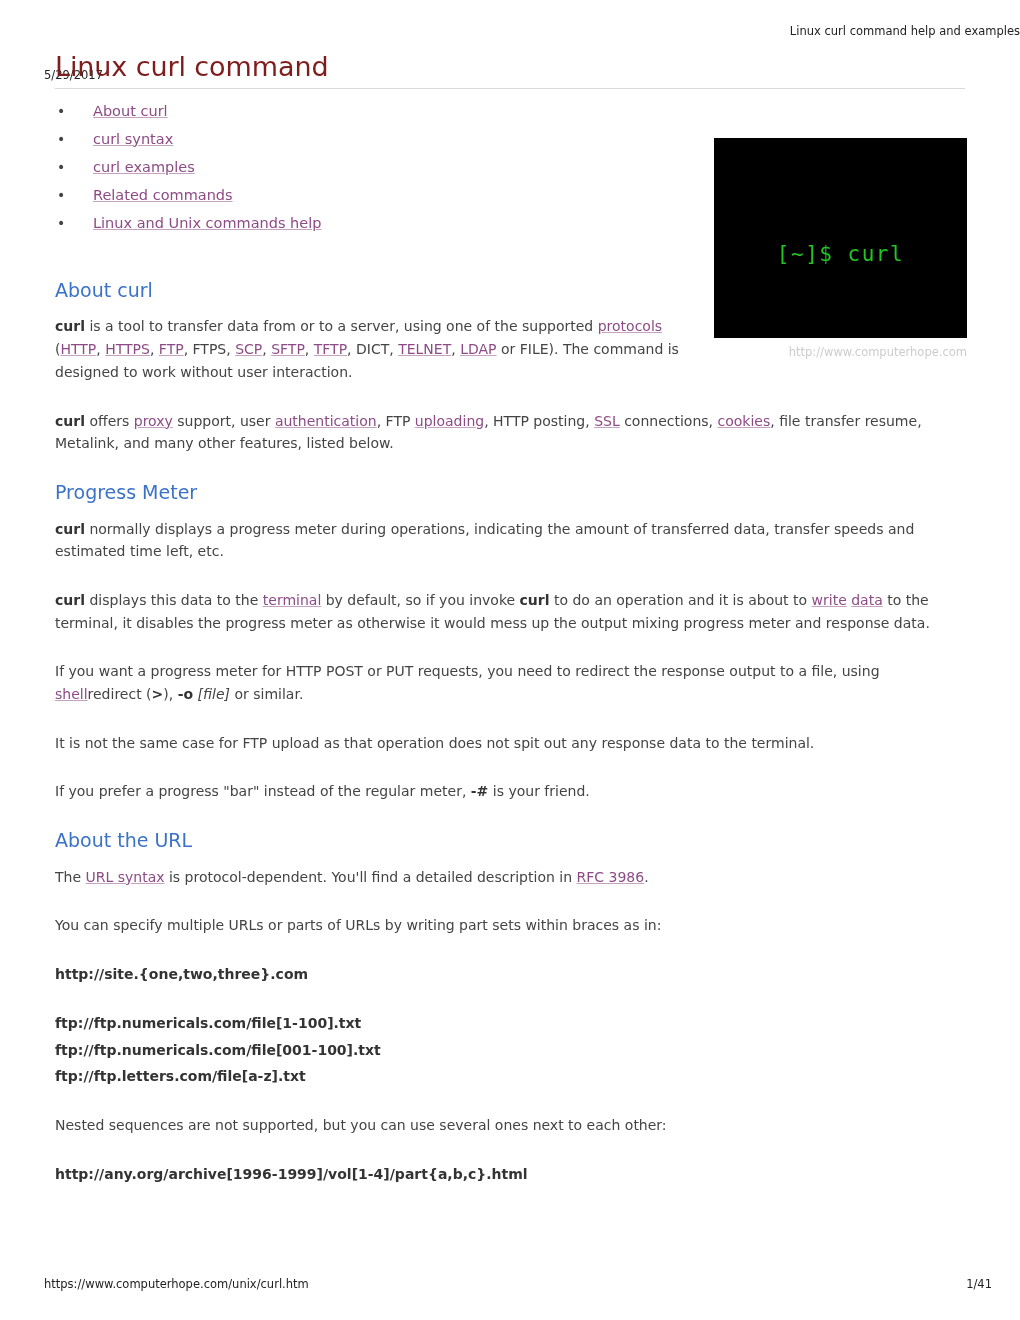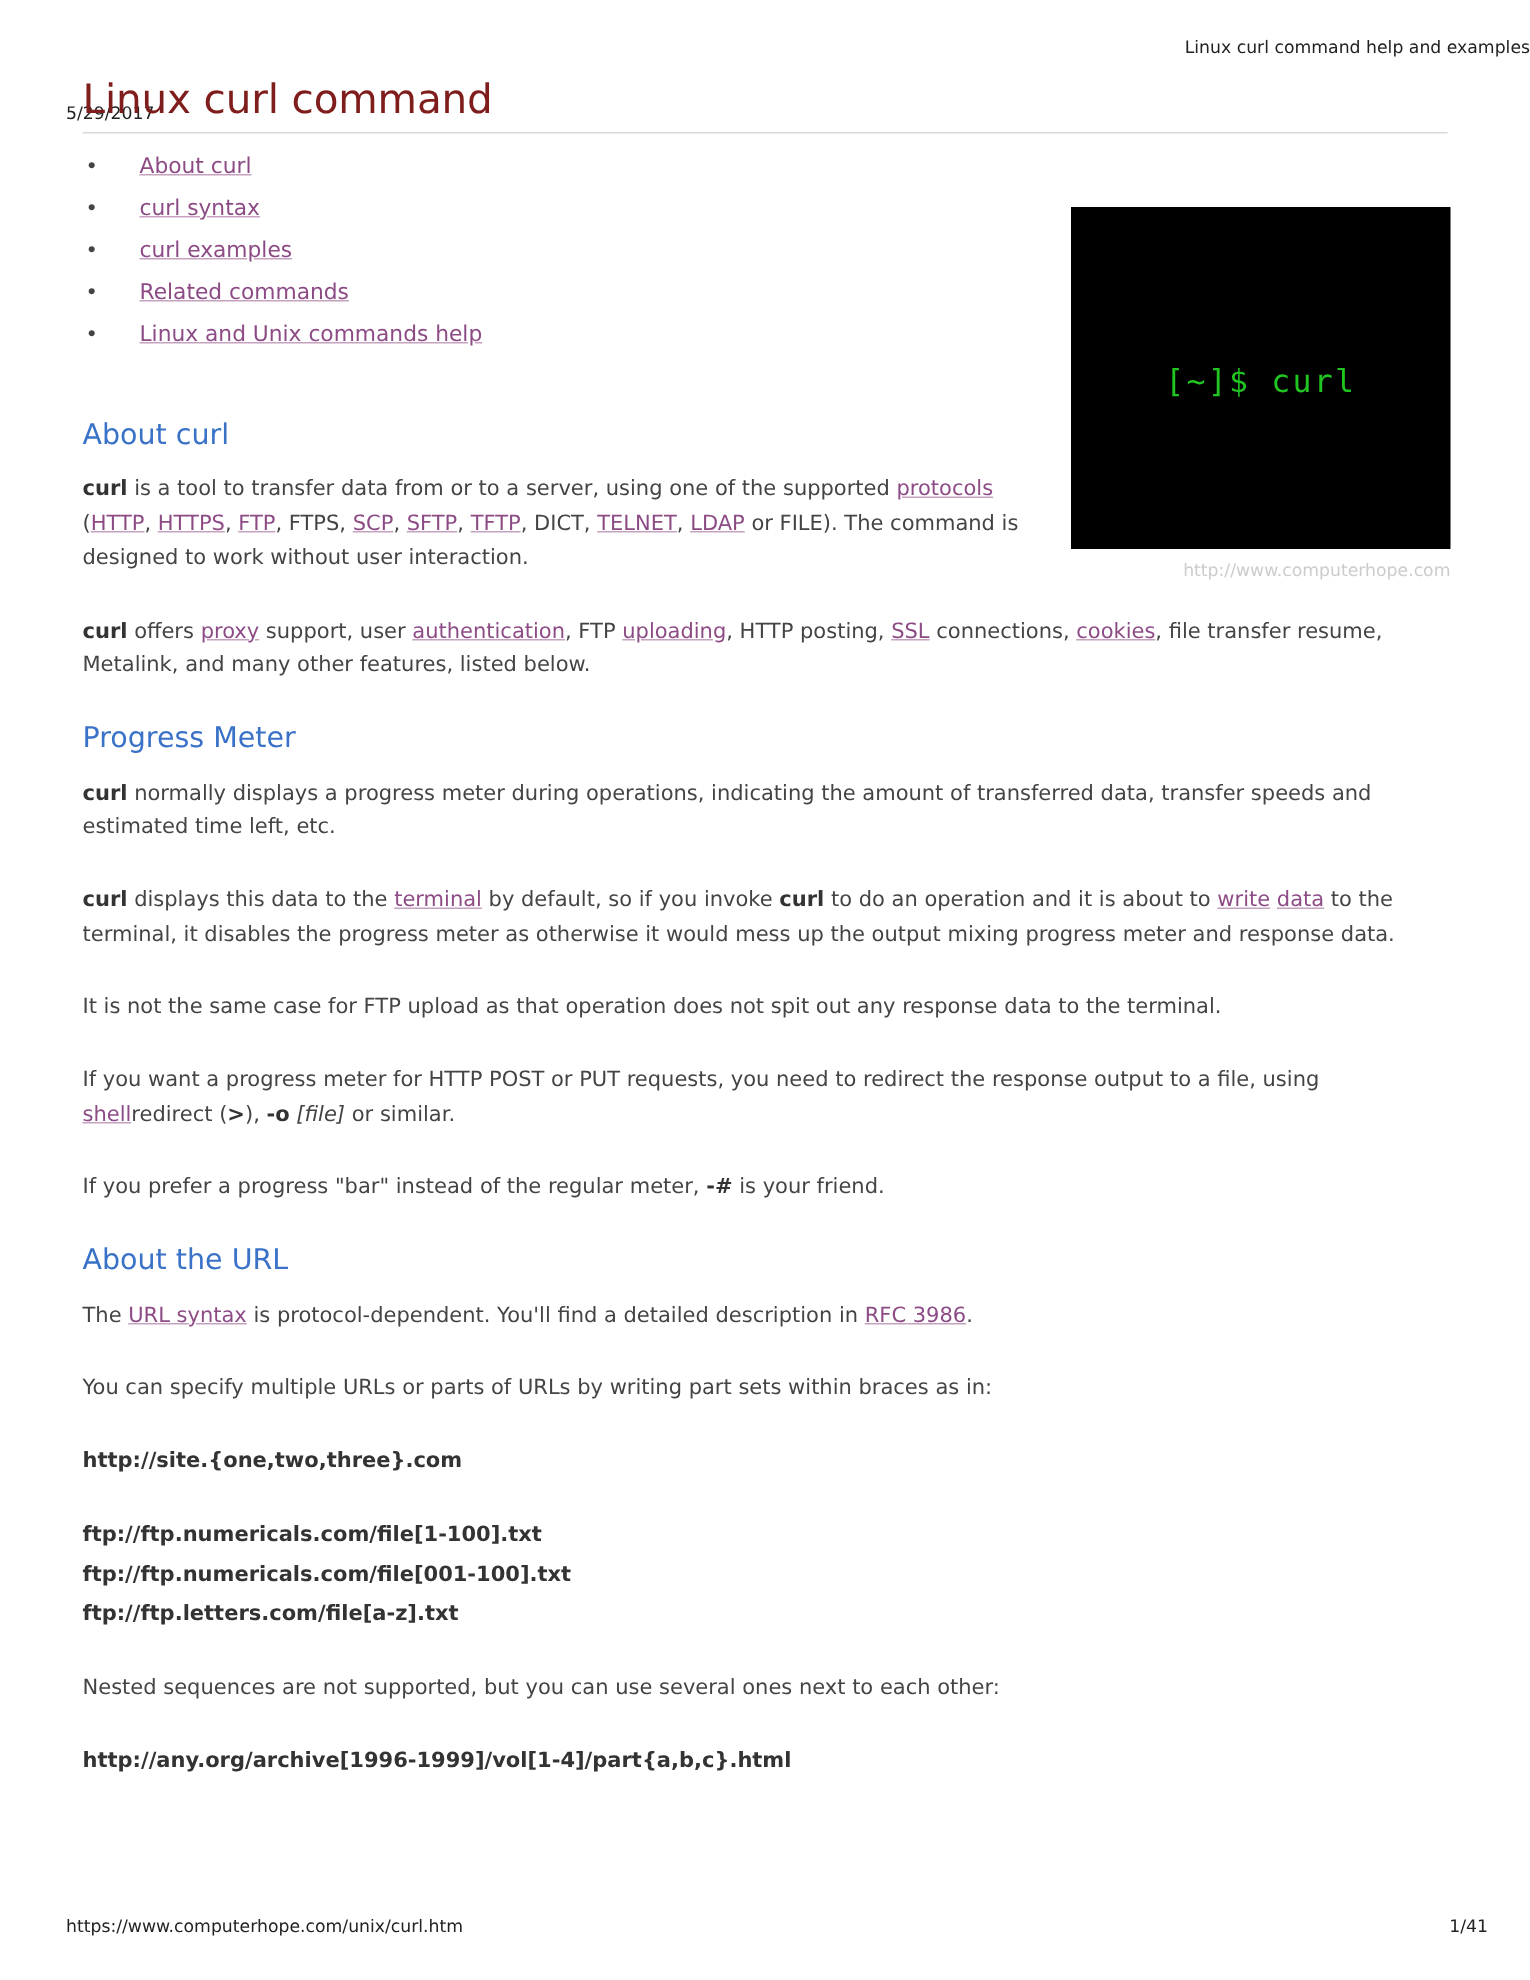--- a/index.html
+++ b/index.html
@@ -125,21 +125,21 @@
 
   
   .figure {
     position: absolute;
     left: 714px;
     top: 138px;
     width: 253px;
   }
   .terminal {
     width: 253px;
-    height: 228px;
+    height: 200px;
     background: #000000;
     position: relative;
   }
   .terminal .prompt {
     position: absolute;
     left: 0;
     right: 0;
     top: 104px;
     text-align: center;
     color: #21c521;
@@ -219,23 +219,23 @@
     <p class="body"><b>curl</b><span> offers </span><a class="lnk">proxy</a><span> support, user </span><a class="lnk">authentication</a><span>, FTP </span><a class="lnk">uploading</a><span>, HTTP posting, </span><a class="lnk">SSL</a><span> connections, </span><a class="lnk">cookies</a><span>, file transfer resume, Metalink, and many other features, listed below.</span></p>
   </div>
 
   <div class="sp-sec">
     <h2 class="sec">Progress Meter</h2>
 
     <p class="body"><b>curl</b><span> normally displays a progress meter during operations, indicating the amount of transferred data, transfer speeds and estimated time left, etc.</span></p>
 
     <p class="body"><b>curl</b><span> displays this data to the </span><a class="lnk">terminal</a><span> by default, so if you invoke </span><b>curl</b><span> to do an operation and it is about to </span><a class="lnk">write</a><span> </span><a class="lnk">data</a><span> to the terminal, it disables the progress meter as otherwise it would mess up the output mixing progress meter and response data.</span></p>
 
+    <p class="body"><span>If you want a progress meter for HTTP POST or PUT requests, you need to redirect the response output to a file, using </span><a class="lnk">shell</a><span>redirect (</span><b class="bold">&gt;</b><span>), </span><b class="bold">-o</b><span> </span><i class="ital">[file]</i><span> or similar.</span></p>
+
     <p class="body"><span>It is not the same case for FTP upload as that operation does not spit out any response data to the terminal.</span></p>
-
-    <p class="body"><span>If you want a progress meter for HTTP POST or PUT requests, you need to redirect the response output to a file, using </span><a class="lnk">shell</a><span>redirect (</span><b class="bold">&gt;</b><span>), </span><b class="bold">-o</b><span> </span><i class="ital">[file]</i><span> or similar.</span></p>
 
     <p class="body"><span>If you prefer a progress "bar" instead of the regular meter, </span><b class="bold">-#</b><span> is your friend.</span></p>
   </div>
 
   <div class="sp-sec">
     <h2 class="sec">About the URL</h2>
 
     <p class="body"><span>The </span><a class="lnk">URL syntax</a><span> is protocol-dependent. You'll find a detailed description in </span><a class="lnk">RFC 3986</a><span>.</span></p>
 
     <p class="body">You can specify multiple URLs or parts of URLs by writing part sets within braces as in:</p>

